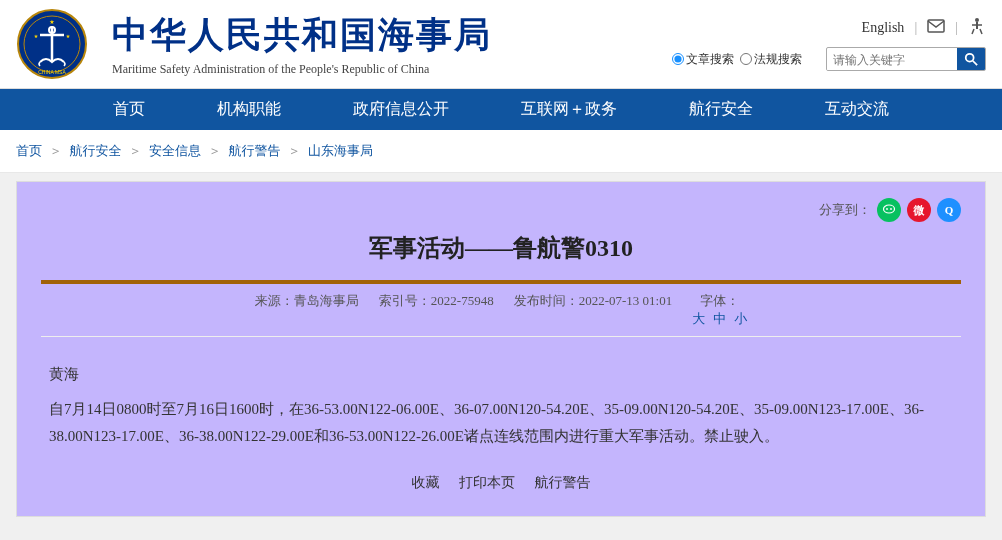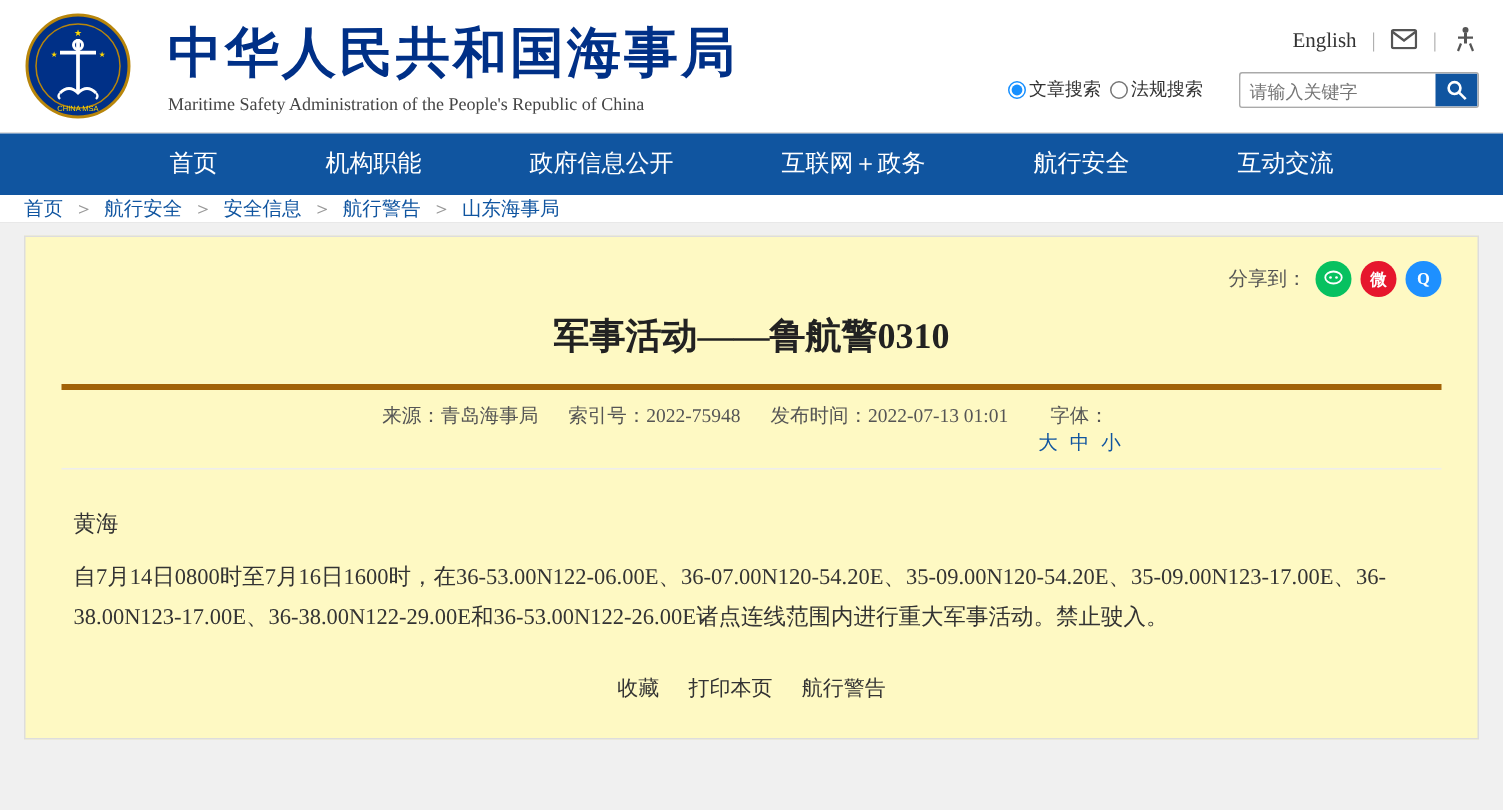--- a/index.html
+++ b/index.html
@@ -110,32 +110,32 @@
       padding: 10px 36px;
       font-size: 16px;
       cursor: pointer;
       text-decoration: none;
       display: block;
       white-space: nowrap;
     }
 
     
     .breadcrumb {
-      padding: 0 16px;
+      padding: 12px 16px;
       font-size: 13px;
       color: #666;
       background: #fff;
       border-bottom: 1px solid #e8e8e8;
     }
     .breadcrumb a { color: #1055a0; text-decoration: none; }
     .breadcrumb .sep { margin: 0 4px; color: #999; }
 
     
     .content-wrap {
-      background: #fef9c3;
+      background: #c4b5fd;
       margin: 8px 16px;
       border: 1px solid #ddd;
       padding: 16px 24px 24px;
     }
     .share-bar {
       display: flex;
       justify-content: flex-end;
       align-items: center;
       gap: 6px;
       margin-bottom: 4px;

